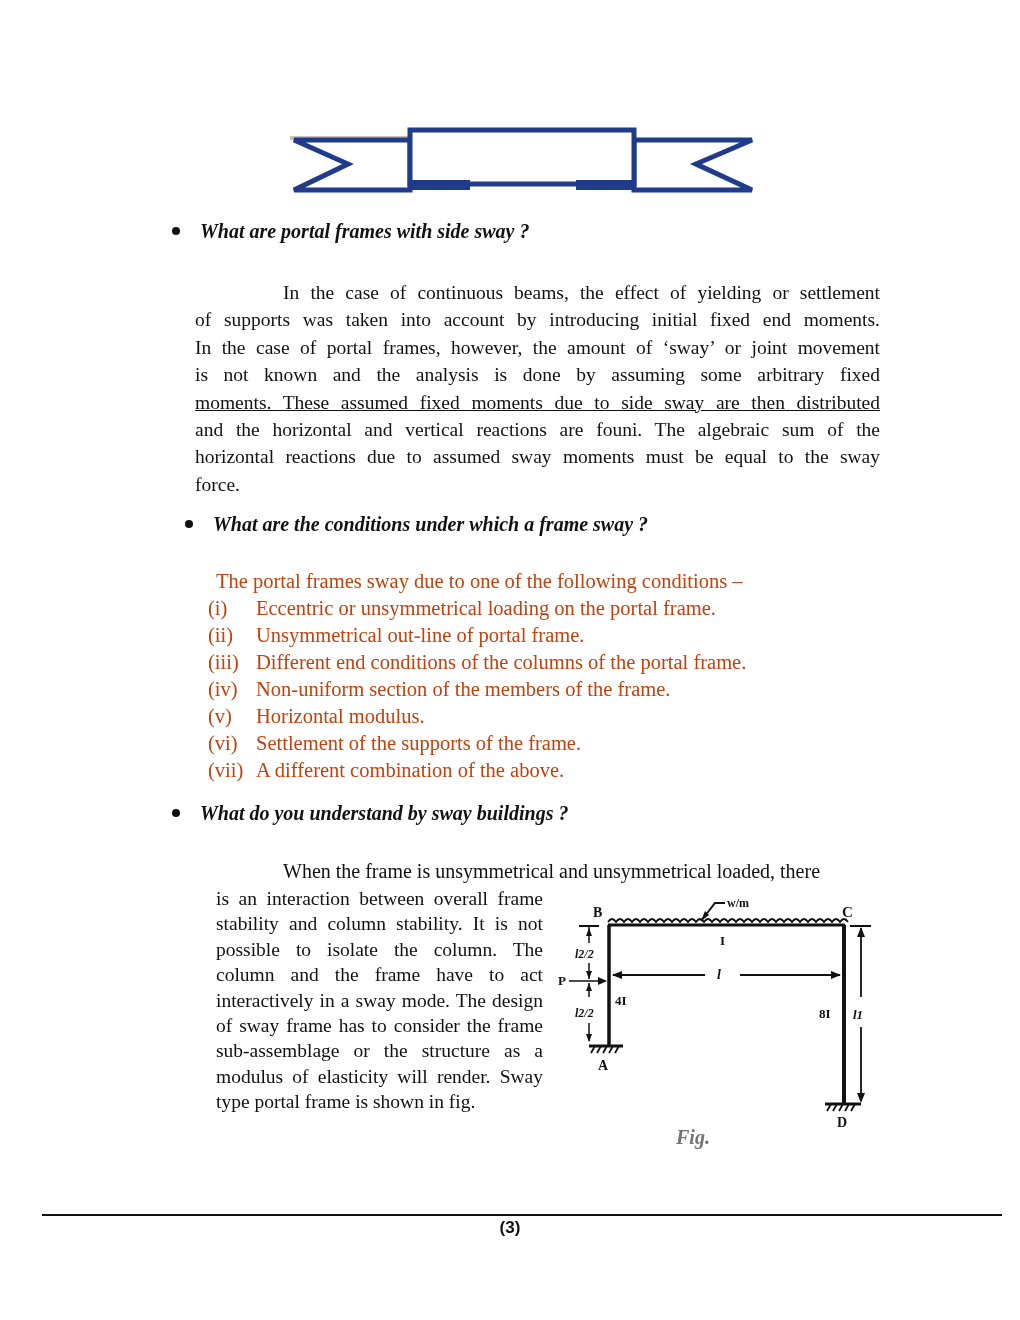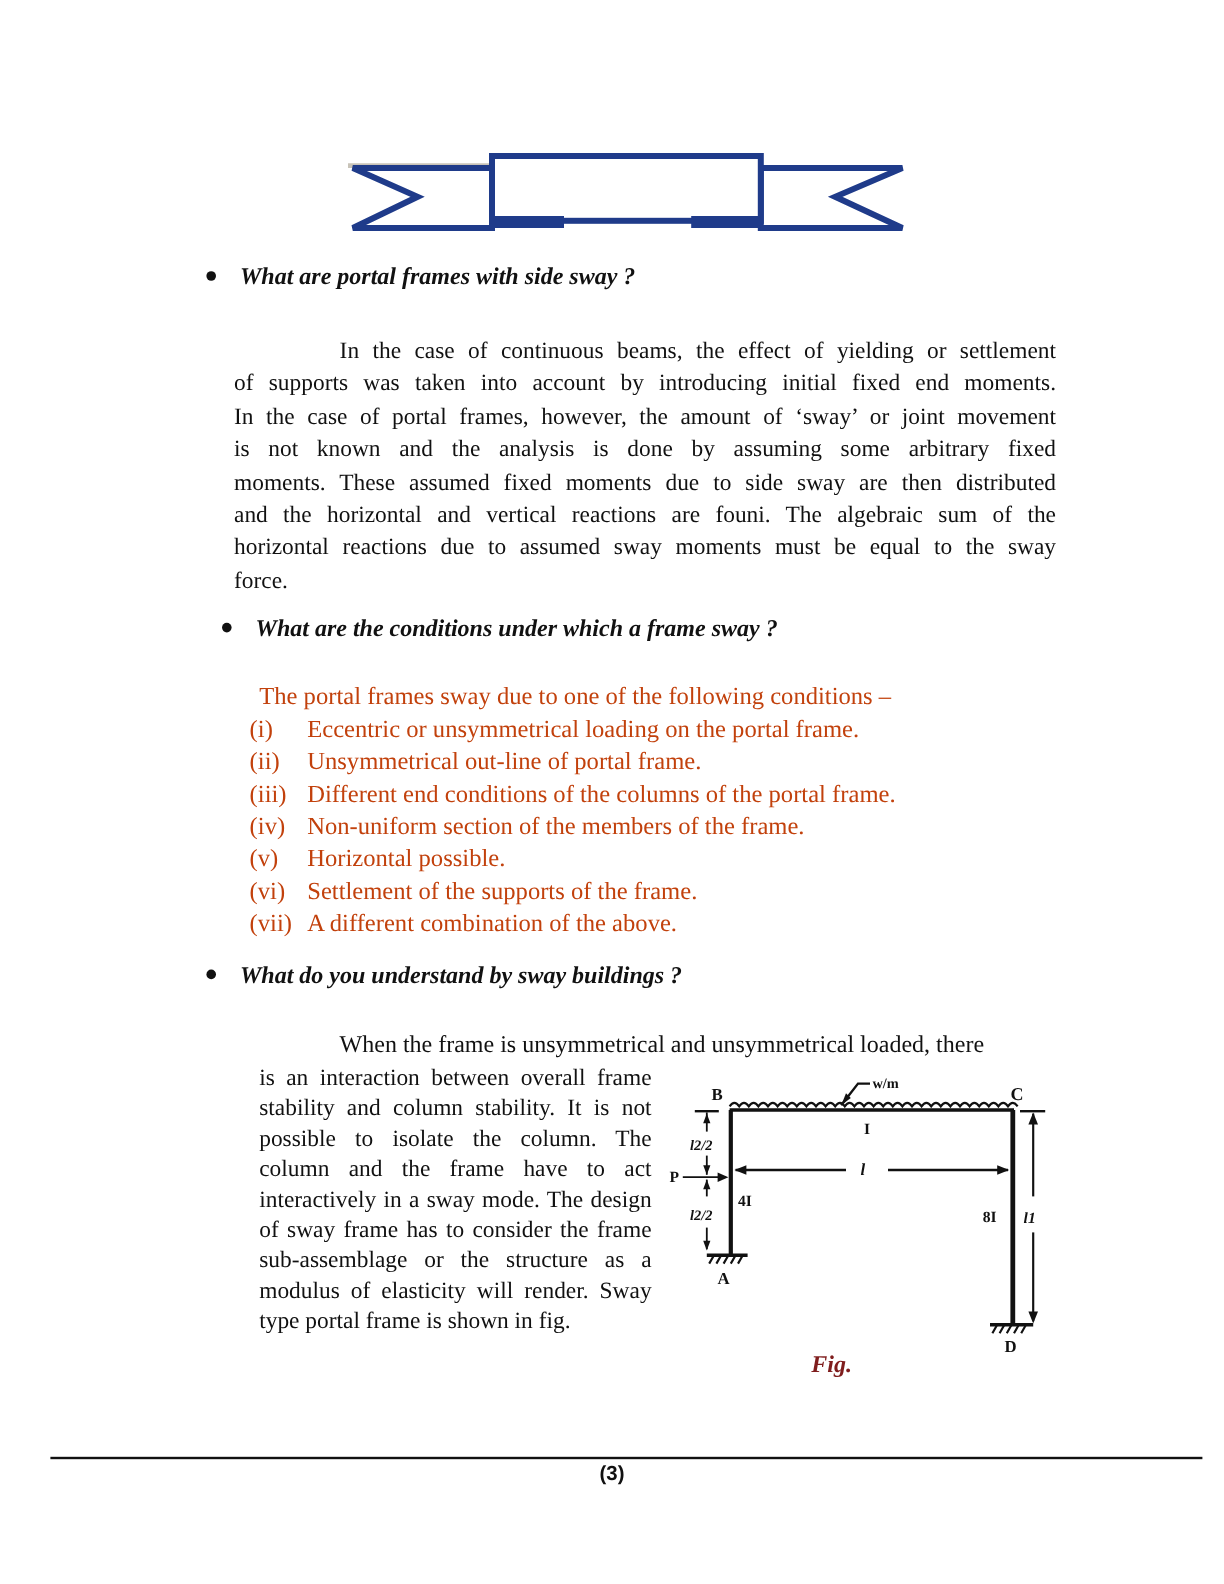--- a/index.html
+++ b/index.html
@@ -14,21 +14,21 @@
     .para .first { display: block; text-indent: 88px; }
     .list { position: absolute; left: 216px; font-family: "Liberation Serif", serif; font-size: 20.5px; line-height: 27px; color: #c2410c; }
     .list .intro { display: block; }
     .list .item { display: flex; margin-left: -8px; }
     .list .num { width: 48px; }
     .sway-intro { position: absolute; left: 283px; top: 860px; font-family: "Liberation Serif", serif; font-size: 20px; color: #111; white-space: nowrap; }
     .sway-para { position: absolute; left: 195px; top: 886px; width: 348px; font-family: "Liberation Serif", serif; font-size: 19.5px; line-height: 25.4px; text-align: justify; color: #111; }
     .sway-para span { display: block; text-align-last: justify; margin-left: 21px; }
     .sway-para span.last { text-align-last: left; }
     .figure { position: absolute; left: 555px; top: 885px; width: 330px; height: 275px; }
-    .fig-caption { position: absolute; left: 676px; top: 1126px; font-family: "Liberation Serif", serif; font-style: italic; font-weight: bold; font-size: 20px; color: #7f1d1d; }
+    .fig-caption { position: absolute; left: 676px; top: 1126px; font-family: "Liberation Serif", serif; font-style: italic; font-weight: bold; font-size: 20px; color: #737373; }
     .footer-rule { position: absolute; left: 42px; top: 1214px; width: 960px; height: 2px; background: #111; }
     .page-num { position: absolute; left: 0; width: 1020px; top: 1218px; text-align: center; font-family: "Liberation Sans", sans-serif; font-weight: bold; font-size: 17px; color: #111; }
   </style>
 </head>
 <body>
 
 <div class="banner">
   <svg width="474" height="80" viewBox="0 0 474 80">
 
     <polyline points="6,20 126,20" stroke="#c8c3b8" stroke-width="4" fill="none"></polyline>
@@ -46,21 +46,21 @@
 
 <div class="q" style="left:172px; top:220px;">
   <span class="bullet"></span><span>What are portal frames with side sway ?</span>
 </div>
 
 <div class="para" style="left:195px; top:279px; width:685px;">
   <span class="first" style="text-align-last: justify;">In the case of continuous beams, the effect of yielding or settlement</span>
   <span style="display:block; text-align-last: justify;">of supports was taken into account by introducing initial fixed end moments.</span>
   <span style="display:block; text-align-last: justify;">In the case of portal frames, however, the amount of ‘sway’ or joint movement</span>
   <span style="display:block; text-align-last: justify;">is not known and the analysis is done by assuming some arbitrary fixed</span>
-  <span style="display:block; text-align-last: justify;">moments. These assumed fixed moments due to side sway are then distributed</span>
+  <span style="display:block; text-align-last: justify; text-decoration: underline;">moments. These assumed fixed moments due to side sway are then distributed</span>
   <span style="display:block; text-align-last: justify;">and the horizontal and vertical reactions are founi. The algebraic sum of the</span>
   <span style="display:block; text-align-last: justify;">horizontal reactions due to assumed sway moments must be equal to the sway</span>
   <span style="display:block;">force.</span>
 </div>
 
 <div class="q" style="left:185px; top:513px;">
   <span class="bullet"></span><span>What are the conditions under which a frame sway ?</span>
 </div>
 
 <div class="list" style="top:568px;">
@@ -76,21 +76,21 @@
   <div class="item">
       <span class="num">(iii)</span>
       <span>Different end conditions of the columns of the portal frame.</span>
     </div>
   <div class="item">
       <span class="num">(iv)</span>
       <span>Non-uniform section of the members of the frame.</span>
     </div>
   <div class="item">
       <span class="num">(v)</span>
-      <span>Horizontal possible.</span>
+      <span>Horizontal modulus.</span>
     </div>
   <div class="item">
       <span class="num">(vi)</span>
       <span>Settlement of the supports of the frame.</span>
     </div>
   <div class="item">
       <span class="num">(vii)</span>
       <span>A different combination of the above.</span>
     </div>
 </div>

